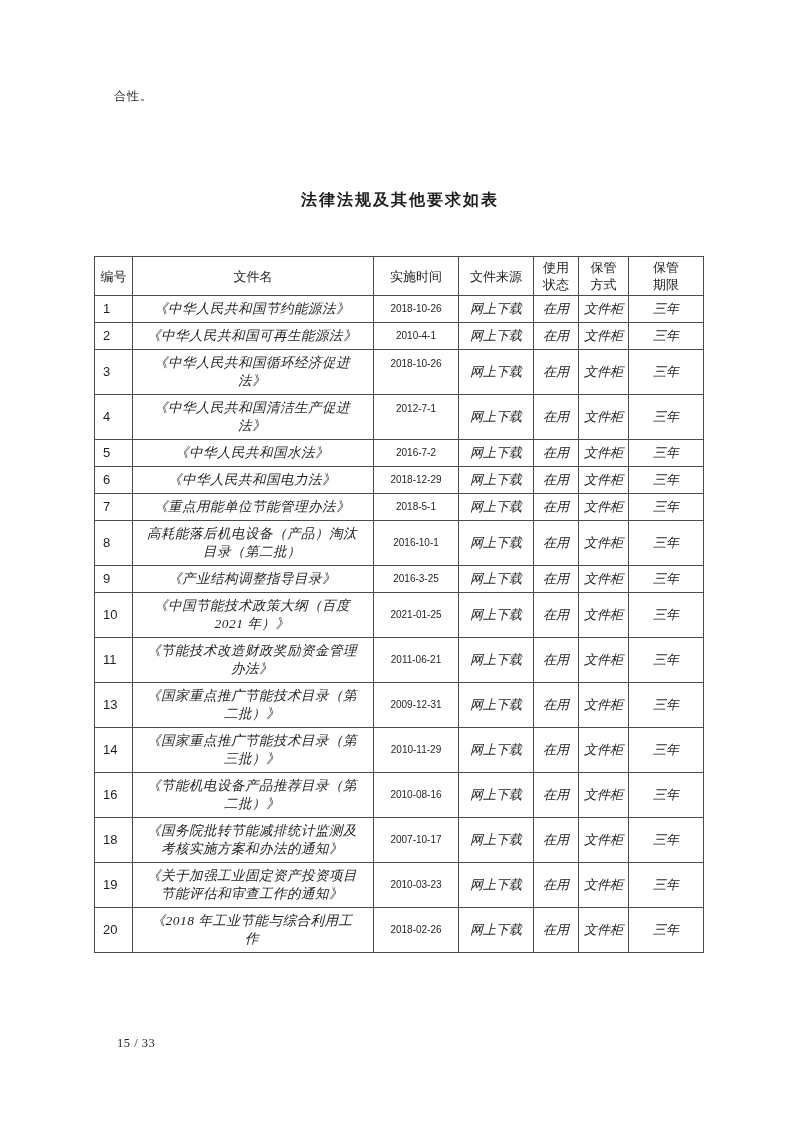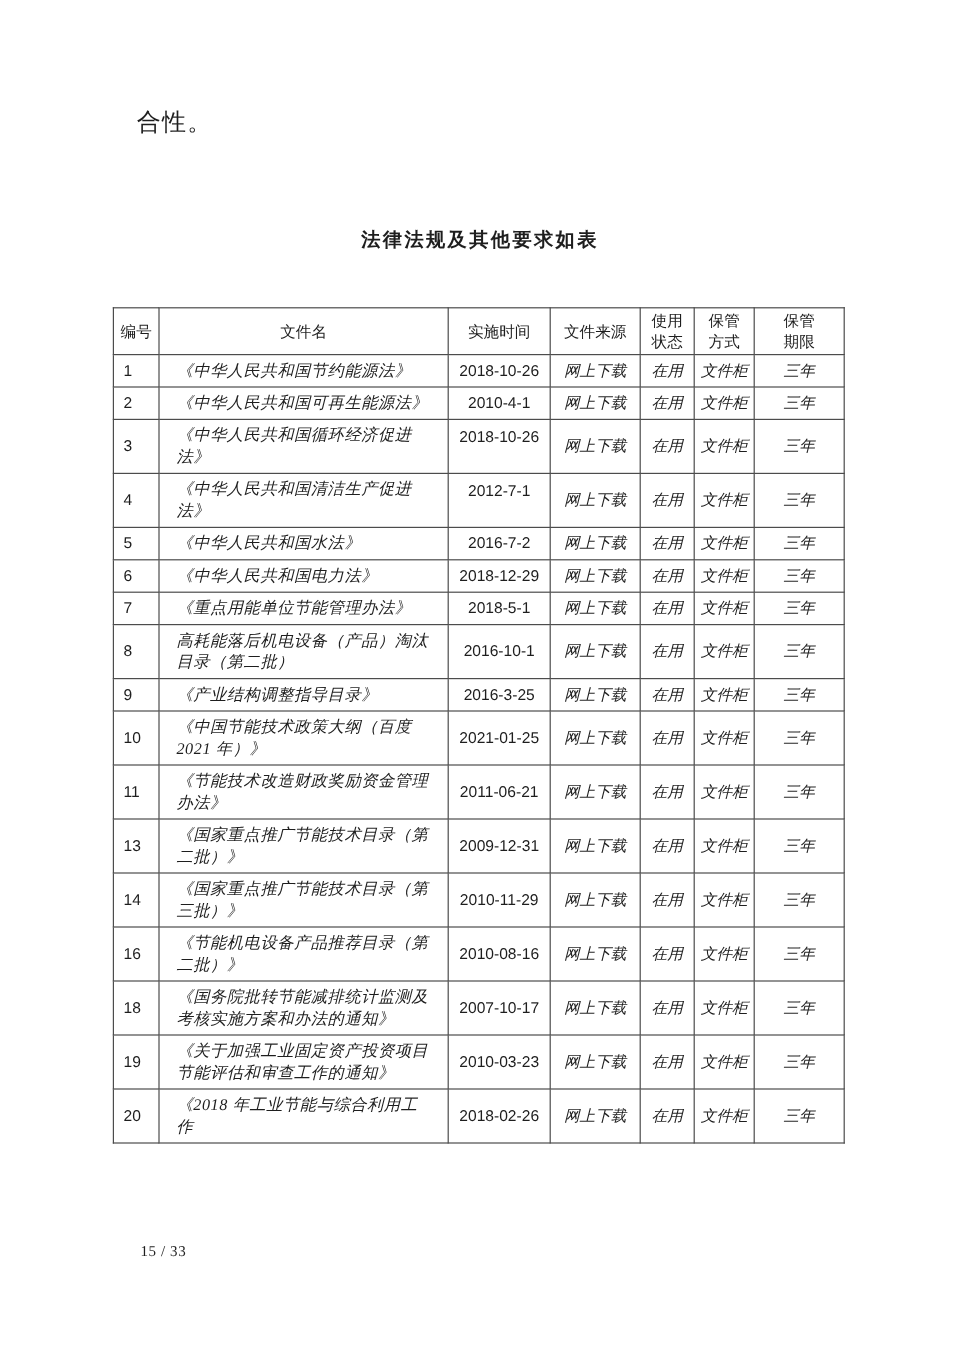--- a/index.html
+++ b/index.html
@@ -11,21 +11,21 @@
     margin: 0 auto;
     overflow: hidden;
     font-family: "Liberation Serif", serif;
     color: #1e1e1e;
   }
   .intro {
     position: absolute;
     top: 88px;
     left: 114px;
     margin: 0;
-    font-size: 20px;
+    font-size: 12px;
     letter-spacing: 1px;
   }
   .doc-title {
     position: absolute;
     top: 190px;
     left: 0;
     width: 100%;
     margin: 0;
     text-align: center;
     font-size: 16px;
@@ -64,31 +64,31 @@
     word-break: break-all;
     line-height: 17px;
   }
   td.c-no {
     text-align: left;
     padding-left: 8px;
     font-family: "Liberation Sans", sans-serif;
     font-size: 13px;
   }
   td.c-name {
-    text-align: left;
+    text-align: center;
     padding-left: 14px;
     padding-right: 16px;
     font-style: italic;          
     font-size: 13.5px;
     letter-spacing: 0.5px;
   }
   td.c-date {
     text-align: center;
     font-family: "Liberation Sans", sans-serif;
-    font-size: 13px;
+    font-size: 10px;
   }
   td.c-source, td.c-status, td.c-method, td.c-period {
     text-align: center;
     font-style: italic;          
   }
   
   tbody tr:nth-child(3) td.c-date,
   tbody tr:nth-child(4) td.c-date {
     vertical-align: top;
     padding-top: 5px;

